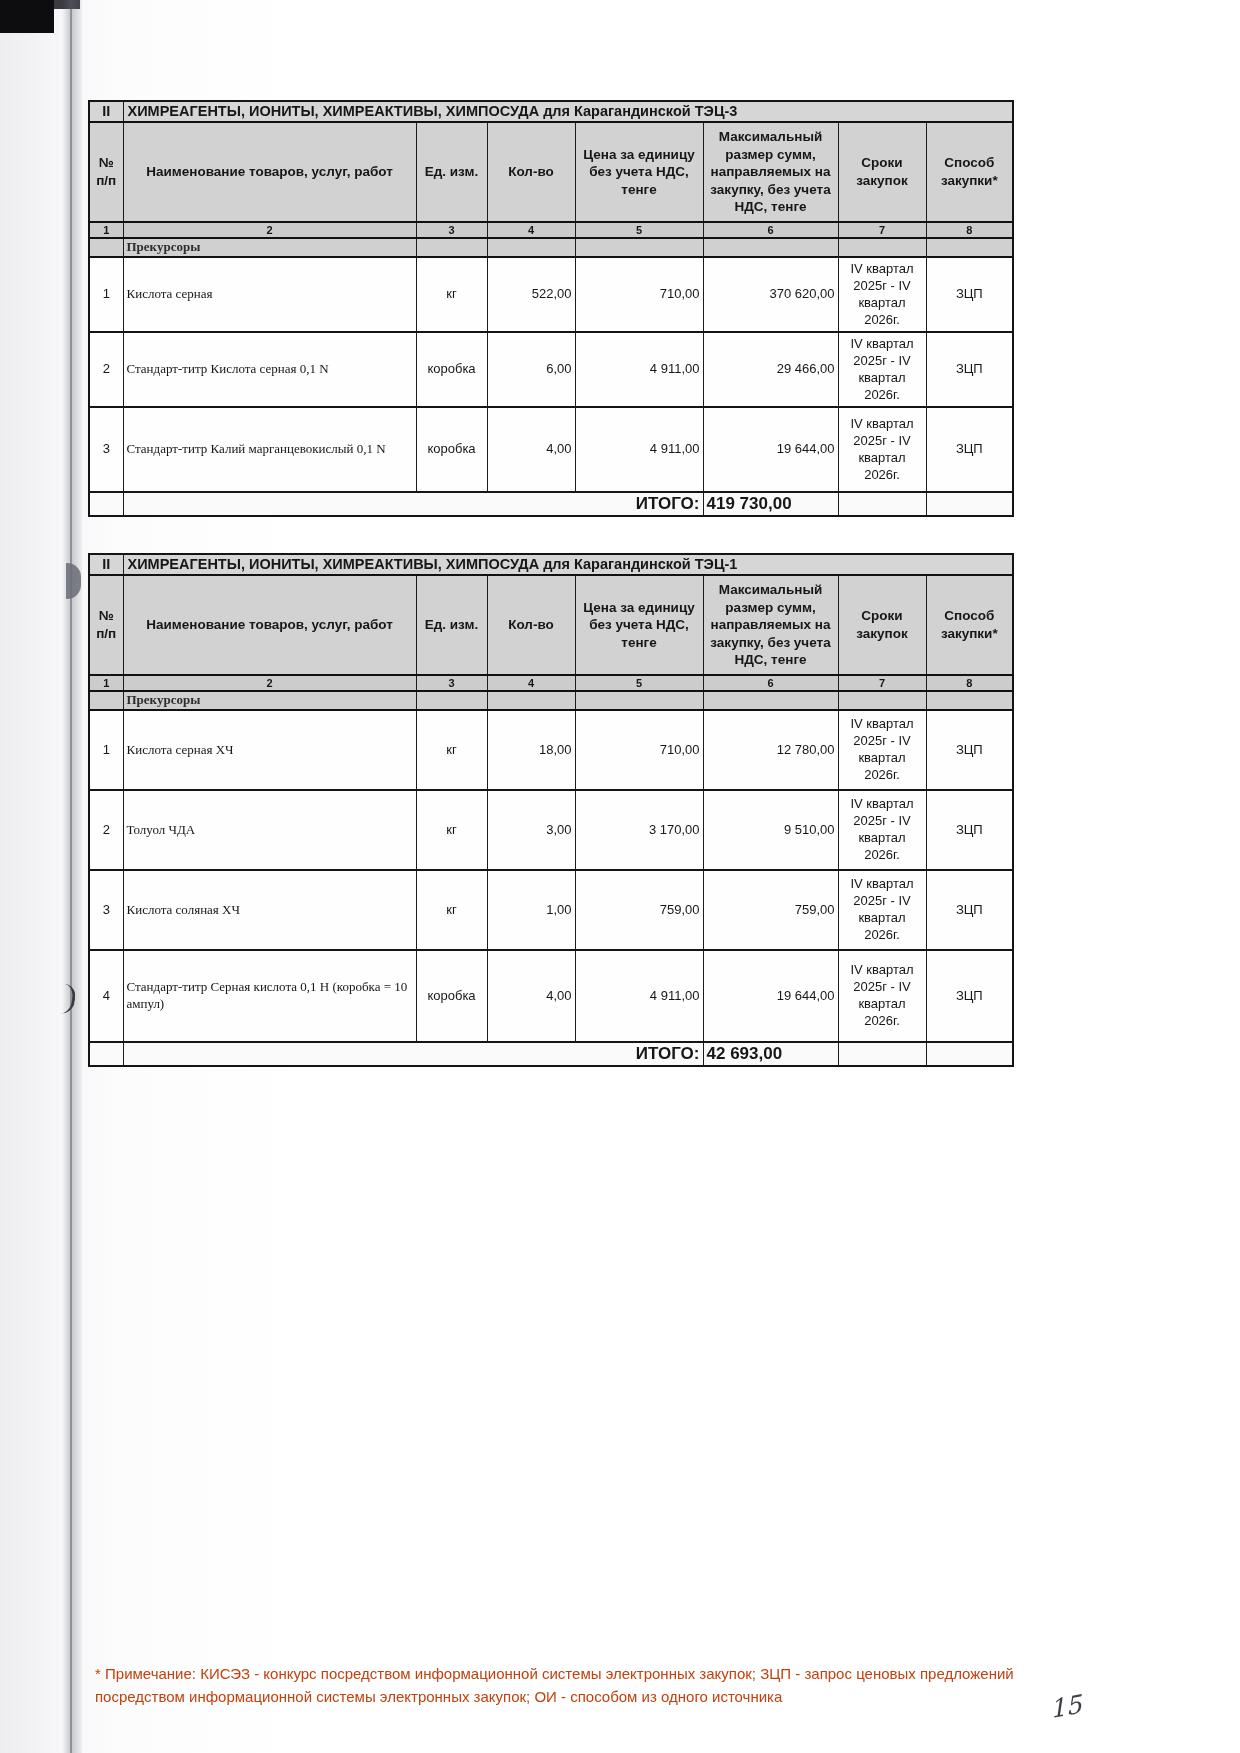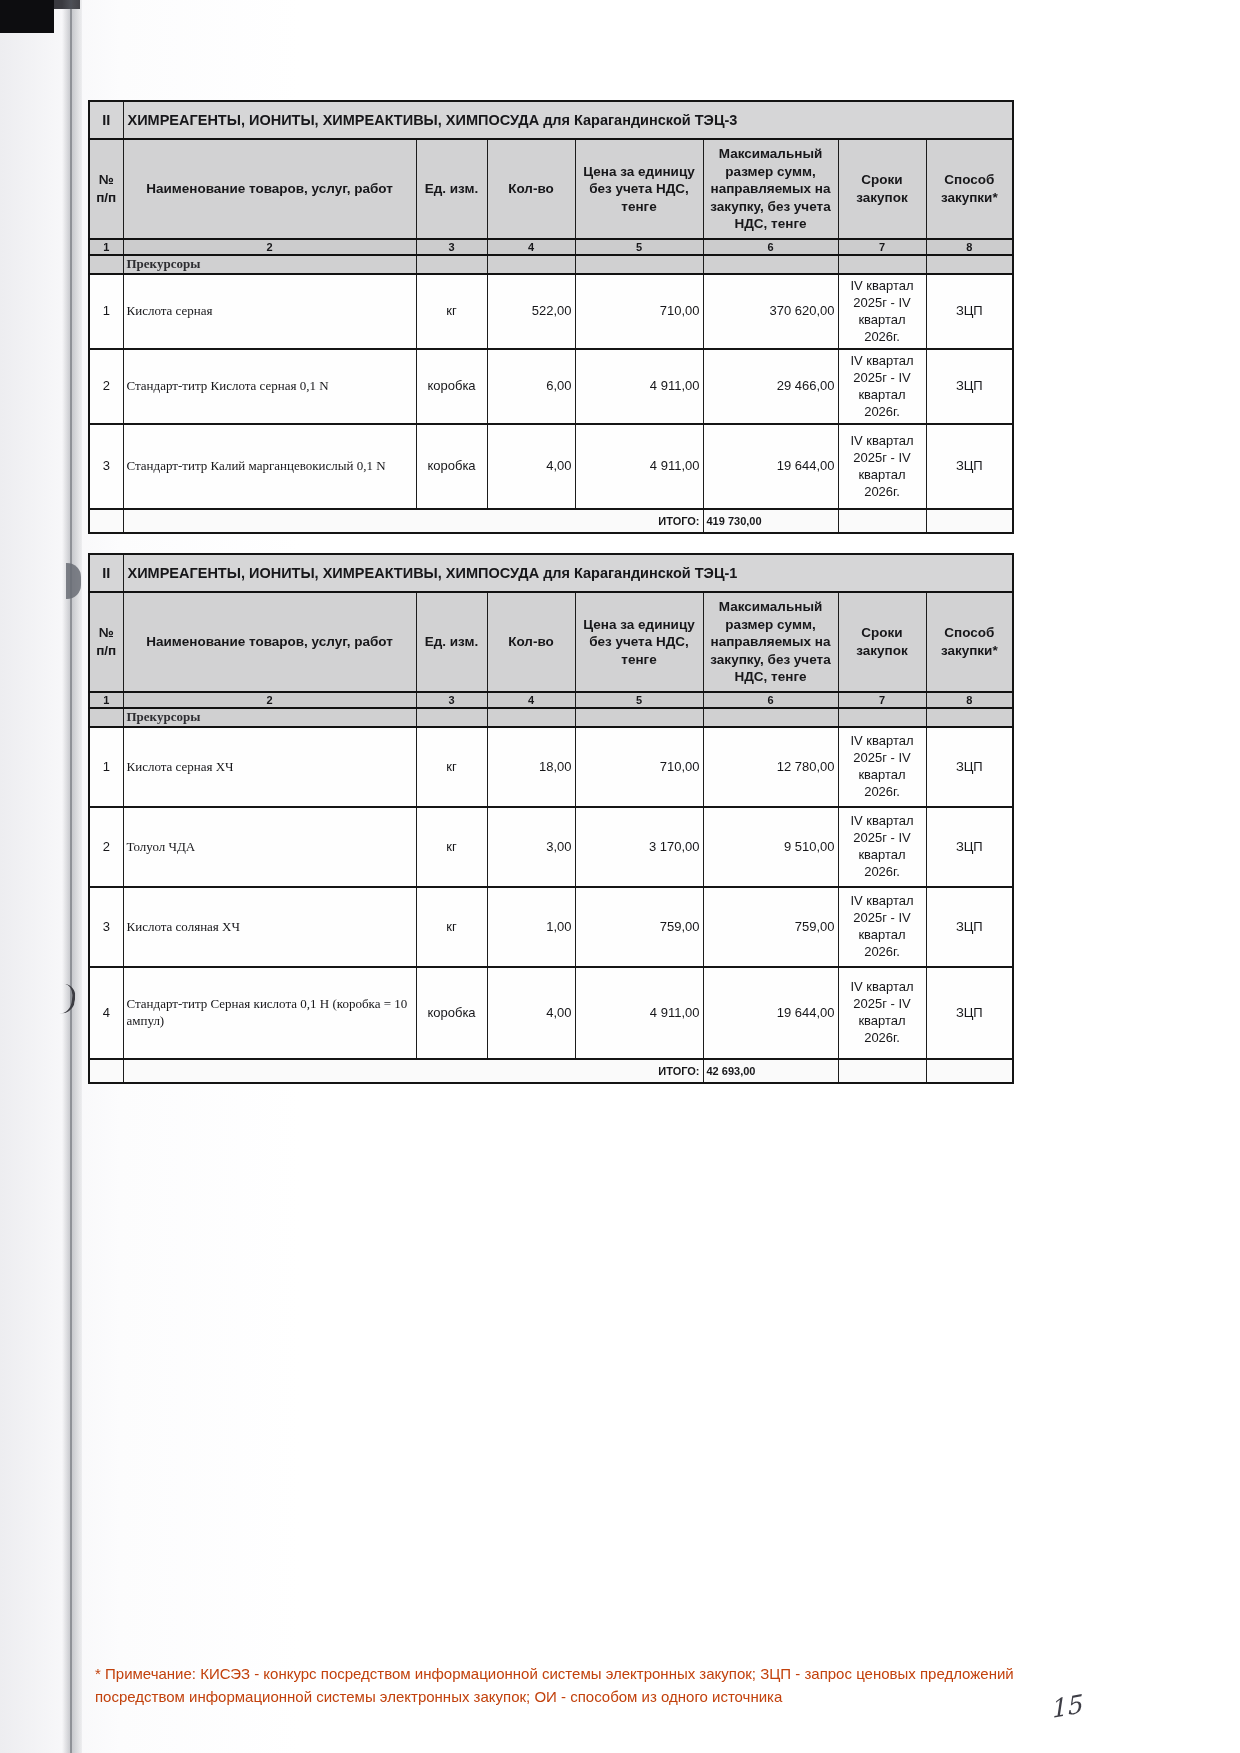--- a/index.html
+++ b/index.html
@@ -33,36 +33,36 @@
     background:#fff; border:2px solid #141414;
   }
   .proc td {
     border:1px solid #1c1c1c;
     font-size:13px; line-height:1.3;
     vertical-align:middle; overflow:hidden;
     padding:0 3px;
   }
   .proc tr.title-row td {
     background:#d6d6d7; font-weight:bold; font-size:14.5px;
-    height:38px; border-bottom:2px solid #111; padding:0 4px;
+    height:21px; border-bottom:2px solid #111; padding:0 4px;
   }
   .proc tr.head-row td {
     background:#d2d2d3; font-weight:bold; font-size:13.5px;
     text-align:center; height:100px; border-bottom:2px solid #111;
   }
   .proc tr.colnum-row td {
     background:#cccccd; font-weight:bold; font-size:11px;
     text-align:center; height:15px; border-bottom:2px solid #111;
   }
   .proc tr.section-row td {
     background:#d0d0d1; height:15px; border-bottom:2px solid #111;
     font-size:13px; font-weight:bold; color:#2e2e32;
   }
   .proc tr.data-row td { background:#fefefe; border-bottom:2px solid #151515; }
-  .proc tr.total-row td { height:24px; font-weight:bold; font-size:11px; background:#fafafa; }
+  .proc tr.total-row td { height:24px; font-weight:bold; font-size:17px; background:#fafafa; }
   .c  { text-align:center; }
   .nm { text-align:left; padding:2px 5px;font-family:Liberation Serif, serif; }
   .num { text-align:right; padding-right:10px; }
   .terms { text-align:center; font-size:13px; line-height:1.32; padding:0 2px; }
   .tot-label { text-align:right; padding-right:8px; }
   .tot-val { text-align:left; padding-right:16px; }
 
   .footnote {
     position:absolute; left:95px; top:1662px; width:1008px;
     font-size:15px; line-height:1.55; color:#c2410c;

